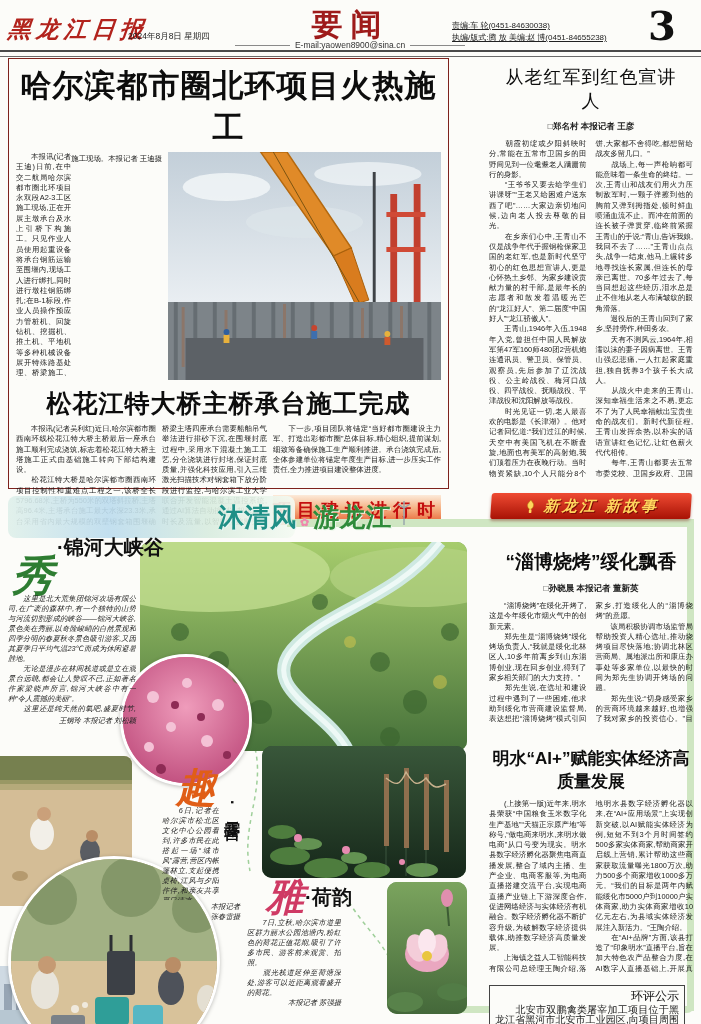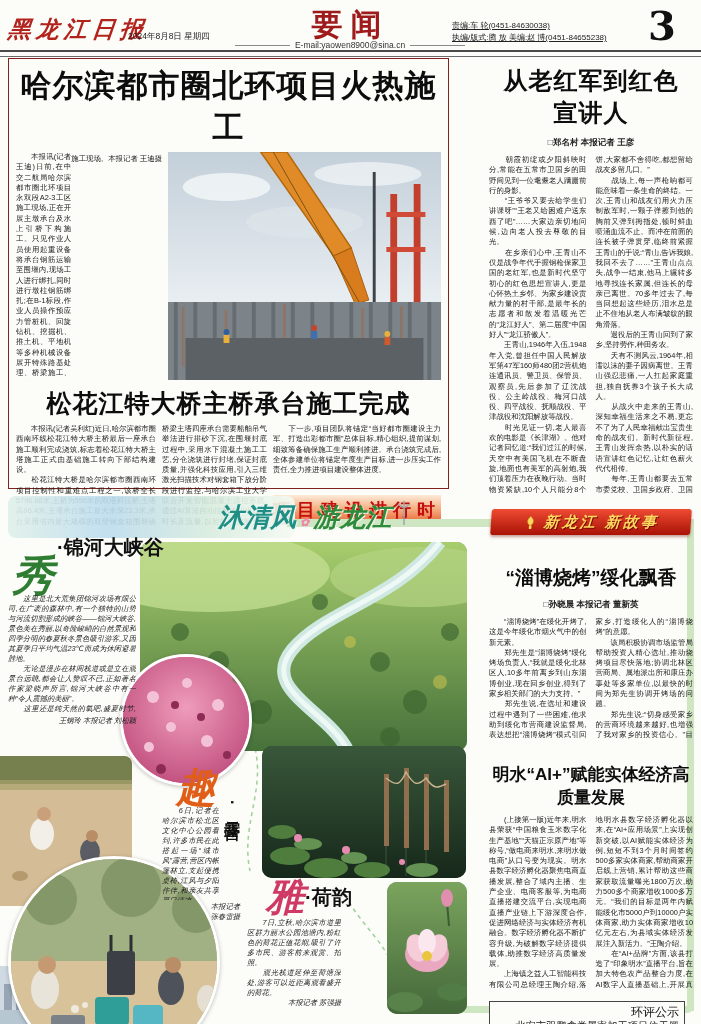--- a/index.html
+++ b/index.html
@@ -31,21 +31,21 @@
   .h2{margin:7px 0 4px;text-align:center;font-size:25px;font-weight:900;letter-spacing:1px;color:#0d0d0d;}
   .art2-row{display:flex;gap:6px;height:104px;overflow:hidden;}
   .art2-c1{width:140px;}.art2-c2{width:105px;}
   .art2-c3{flex:1;display:flex;flex-direction:column;align-items:center;}
   .art2-c3 .body-sm{height:68px;}
   .proj-banner{margin-top:3px;height:30px;line-height:30px;text-align:center;font-size:18px;font-weight:900;
                letter-spacing:6px;color:#c40f0f;
                background:linear-gradient(180deg,#fcead9 0%,#f5b183 45%,#e75c2d 100%);}
   
   .right-col{left:455px;top:57px;width:246px;height:965px;box-sizing:border-box;padding:0 8px 0 34px;z-index:2;}
-  .h3{margin:8px 12px 0;text-align:center;font-size:24px;font-weight:700;letter-spacing:1px;color:#0d0d0d;}
+  .h3{margin:8px 12px 0;text-align:center;font-size:18px;font-weight:400;letter-spacing:1px;color:#0d0d0d;}
   .byline{margin:8px 0 6px;text-align:center;font-size:8.5px;color:#222;font-weight:bold;}
   .cols2{column-count:2;column-gap:9px;height:342px;}
   .story-banner{margin:12px 2px 0;height:26px;display:flex;align-items:center;justify-content:center;gap:6px;
                 background:linear-gradient(180deg,#ef4b33,#a81205);border-radius:3px;
                 box-shadow:0 2px 3px rgba(120,20,10,.4);transform:skewX(-4deg);}
   .story-banner span{font-size:15px;font-weight:900;font-style:italic;letter-spacing:3px;color:#ffd75e;
                      text-shadow:1px 1px 0 #7a0c04;}
   .h4{margin:30px 0 0;text-align:center;font-size:19px;font-weight:900;color:#0d0d0d;}
   .art4-body{height:132px;}
   .h5{margin:14px 0 6px;text-align:center;font-size:17px;font-weight:700;color:#0d0d0d;}
@@ -55,21 +55,21 @@
   .notice-body{font-size:10px;line-height:10px;text-align:justify;white-space:pre-line;color:#1a1a1a;}
   
   .gf{background:#cfe6c2;z-index:1;}
   .gf-top{left:287px;top:519px;width:407px;height:8px;border-top-right-radius:8px;}
   .gf-right{left:687px;top:519px;width:7px;height:492px;}
   .gf-bottom{left:452px;top:1006px;width:242px;height:7px;border-bottom-right-radius:8px;}
   
   .wash-strip{left:8px;top:496px;width:287px;height:42px;border-radius:8px;
       background:linear-gradient(90deg,#dff0ea 0%,#bcdcee 35%,#d8ecdf 70%,#f4faf2 100%);opacity:.9;}
   .feature-logo{left:218px;top:500px;display:flex;align-items:baseline;gap:4px;z-index:3;
-      font-family:"DejaVu Serif",serif;font-style:italic;font-weight:900;}
+      font-family:"DejaVu Serif",serif;font-weight:900;}
   .logo-a{font-size:26px;color:#1f8f86;text-shadow:1px 1px 0 #e7f6f3;}
   .logo-b{font-size:26px;color:#2e8b3a;text-shadow:1px 1px 0 #eaf6e9;}
   .logo-flower{font-size:11px;color:#ef87ac;}
   .badge{font-family:"DejaVu Serif",serif;font-style:italic;font-weight:900;z-index:4;}
   .xiu-badge{left:12px;top:548px;font-size:42px;color:#2e7d32;}
   .xiu-title{left:57px;top:534px;font-size:20px;font-weight:900;color:#101010;z-index:4;}
   .feat-body{font-size:7.3px;line-height:10px;text-align:justify;white-space:pre-line;
              font-style:italic;color:#242424;overflow:hidden;z-index:4;}
   .xiu-body{left:8px;top:594px;width:128px;height:120px;}
   .feat-byline{font-size:7.3px;font-style:italic;color:#242424;text-align:right;z-index:4;white-space:pre-line;}

